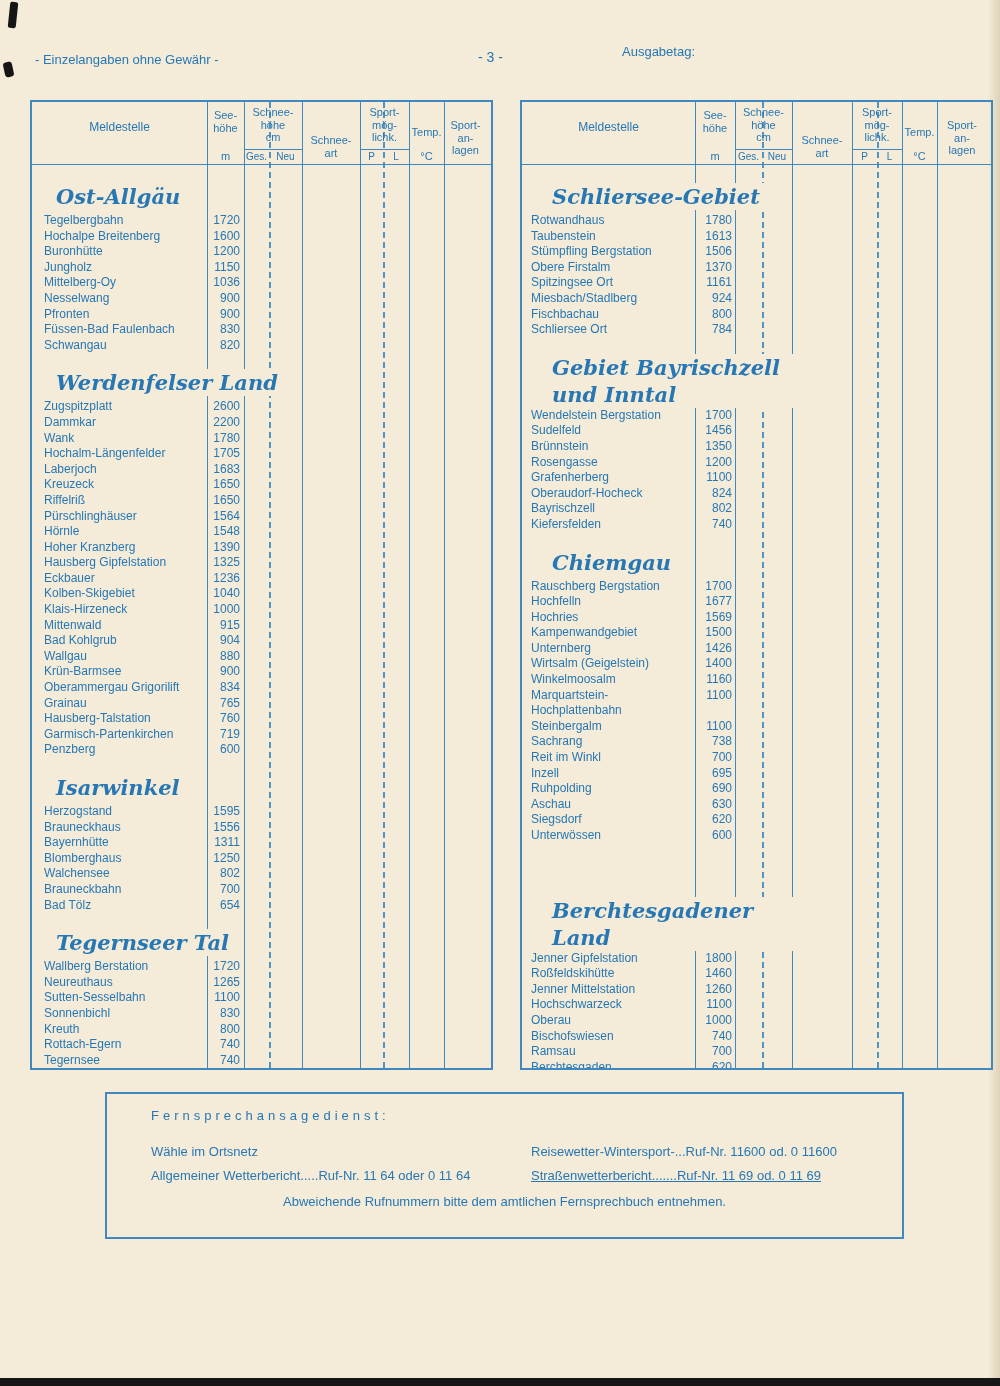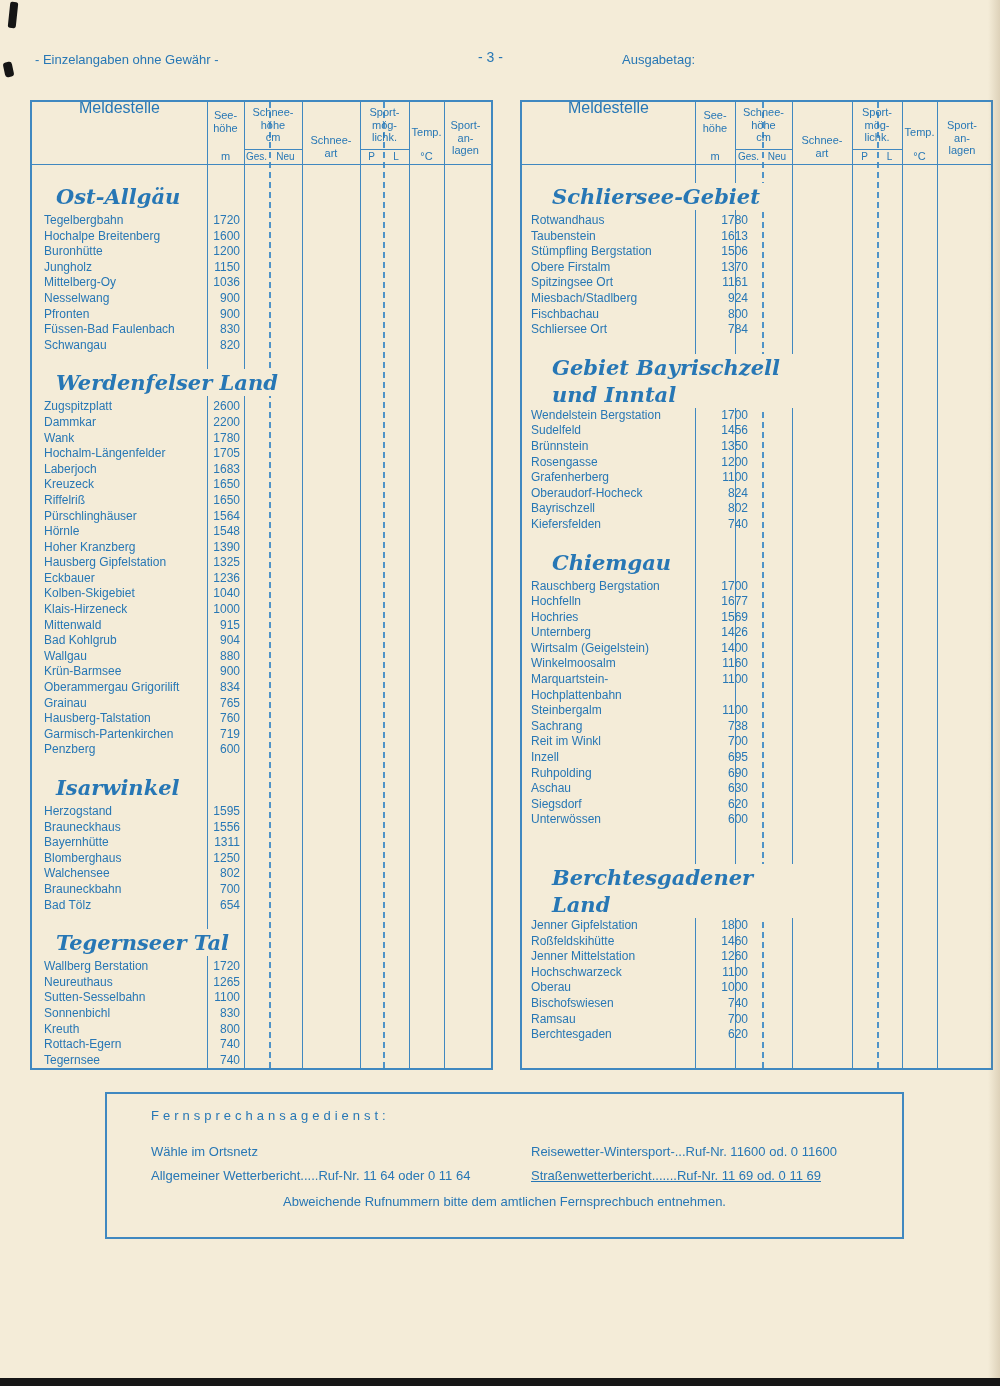--- a/index.html
+++ b/index.html
@@ -31,51 +31,51 @@
   .table-left .vl7{left:377px}.table-left .vl8{left:412px}
   .table-right .vl1{left:173px}.table-right .vl2{left:213px}.table-right .vl3{left:240px}
   .table-right .vl4{left:270px}.table-right .vl5{left:330px}.table-right .vl6{left:355px}
   .table-right .vl7{left:380px}.table-right .vl8{left:415px}
 
   .thead{position:relative;z-index:2;display:grid;height:62px;
     border-bottom:1.5px solid #4088c0;font-size:11px;line-height:12.5px;}
   .table-left  .thead{grid-template-columns:175px 37px 58px 58px 49px 35px 43px;}
   .table-right .thead{grid-template-columns:173px 40px 57px 60px 50px 35px 50px;}
   .th{display:flex;flex-direction:column;align-items:center;text-align:center;min-width:0;}
-  .th-meld{justify-content:flex-start;padding-bottom:12px;font-size:16px;}
+  .th-meld{justify-content:center;padding-bottom:12px;font-size:12px;}
   .th-see{padding-top:7px;}
   .th-see .bottom{margin-top:auto;padding-bottom:2px;}
   .th-schnee{padding-top:4px;}
   .th-art{justify-content:flex-end;padding-bottom:5px;}
   .th-sport{padding-top:4px;}
   .th-temp{padding-top:24px;}
   .th-temp .bottom{margin-top:auto;padding-bottom:2px;}
   .th-anl{padding-top:17px;}
   .sub{margin-top:auto;width:100%;border-top:1.5px solid #4088c0;display:flex;
     font-size:10px;padding:1px 0;}
   .sub span{text-align:center;}
   .table-left  .sub-gesneu .s1{width:25px}.table-left  .sub-gesneu .s2{width:33px}
   .table-right .sub-gesneu .s1{width:27px}.table-right .sub-gesneu .s2{width:30px}
   .table-left  .sub-pl .s1{width:23px}.table-left  .sub-pl .s2{width:26px}
   .table-right .sub-pl .s1{width:25px}.table-right .sub-pl .s2{width:25px}
 
   .tbody{position:relative;z-index:2;padding-top:2px;}
   .section{margin-top:16px;}
-  .table-right .sec-3{margin-top:36px;}
+  .table-right .sec-3{margin-top:53px;}
   .section-title-row{min-height:30px;padding-left:22px;}
   .table-right .section-title-row{padding-left:28px;}
   .section-title{
     display:inline-block;max-width:255px;
     font-family:"DejaVu Serif","Liberation Serif",serif;
     font-style:italic;font-weight:bold;font-size:21px;line-height:27px;
     background:#f4ecd8;padding:0 5px 0 2px;
   }
   .row{display:grid;min-height:15.6px;line-height:15.6px;font-size:12px;}
   .table-left  .row{grid-template-columns:175px 37px;}
-  .table-right .row{grid-template-columns:173px 40px;gap:16px;}
+  .table-right .row{grid-template-columns:173px 40px;}
   .cell-name{padding-left:12px;min-width:0;}
   .table-right .cell-name{padding-left:9px;}
   .cell-alt{text-align:right;padding-right:4px;align-self:start;}
   .table-right .cell-alt{padding-right:3px;}
 
   
   .footer-box{position:absolute;left:105px;top:1092px;width:795px;height:143px;
     border:2px solid #4088c0;font-size:13px;}
   .footer-title{position:absolute;left:44px;top:14px;letter-spacing:4px;}
   .fr1l{position:absolute;left:44px;top:50px;}
@@ -85,21 +85,21 @@
   .fr3{position:absolute;left:0;right:0;top:100px;text-align:center;}
 </style>
 </head>
 <body>
 
 <div class="artifact a1"></div>
 <div class="artifact a2"></div>
 
 <div class="abs topline" style="left:35px;top:52px;">- Einzelangaben ohne Gewähr -</div>
 <div class="abs pagenum" style="left:478px;top:49px;">- 3 -</div>
-<div class="abs topline" style="left:622px;top:52px;">Ausgabetag:</div>
+<div class="abs topline" style="left:622px;top:44px;">Ausgabetag:</div>
 
 <div class="table table-left">
   <div class="vl vl1"></div>
   <div class="vl vl2"></div>
   <div class="vl vl3 d"></div>
   <div class="vl vl4"></div>
   <div class="vl vl5"></div>
   <div class="vl vl6 d"></div>
   <div class="vl vl7"></div>
   <div class="vl vl8"></div>
@@ -477,20 +477,24 @@
         </div>
         <div class="row">
           <div class="cell-name">Hochfelln</div>
           <div class="cell-alt">1677</div>
         </div>
         <div class="row">
           <div class="cell-name">Hochries</div>
           <div class="cell-alt">1569</div>
         </div>
         <div class="row">
+          <div class="cell-name">Kampenwandgebiet</div>
+          <div class="cell-alt">1500</div>
+        </div>
+        <div class="row">
           <div class="cell-name">Unternberg</div>
           <div class="cell-alt">1426</div>
         </div>
         <div class="row">
           <div class="cell-name">Wirtsalm (Geigelstein)</div>
           <div class="cell-alt">1400</div>
         </div>
         <div class="row">
           <div class="cell-name">Winkelmoosalm</div>
           <div class="cell-alt">1160</div>

